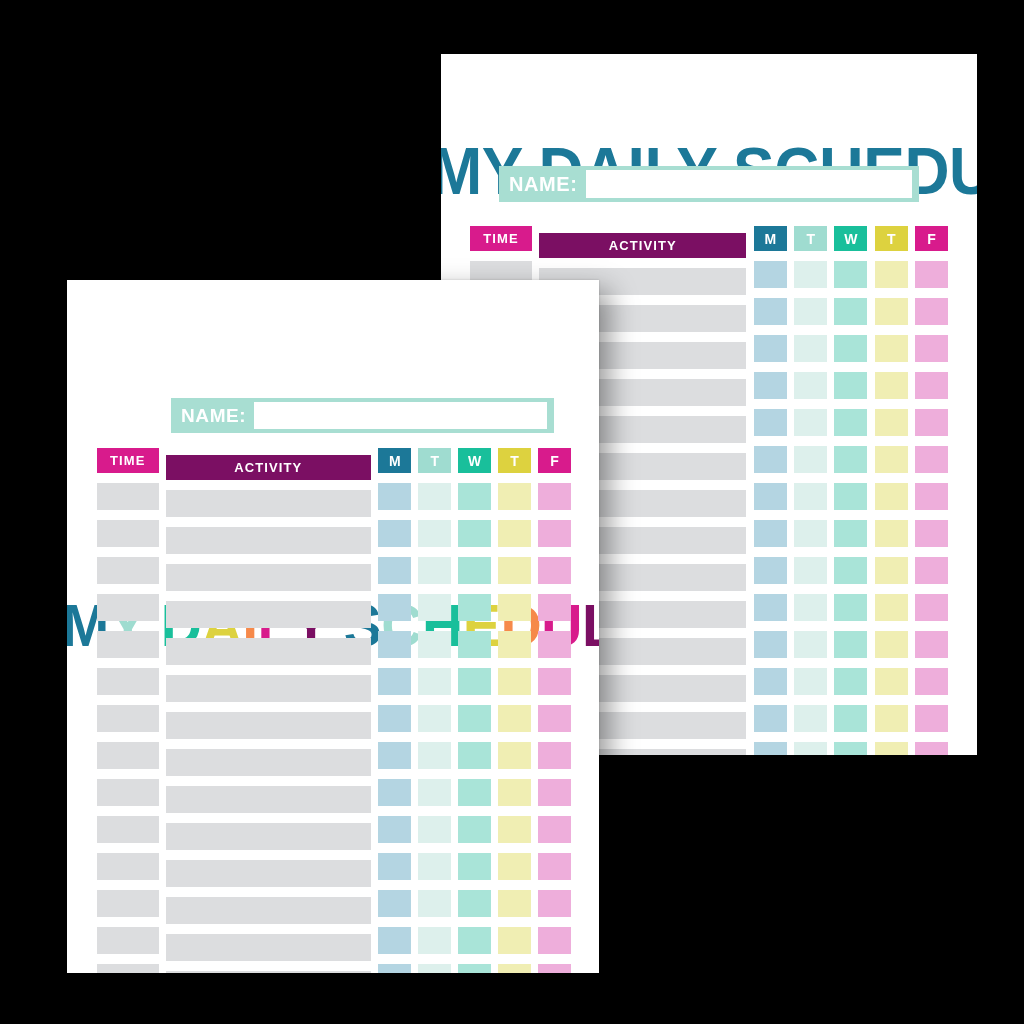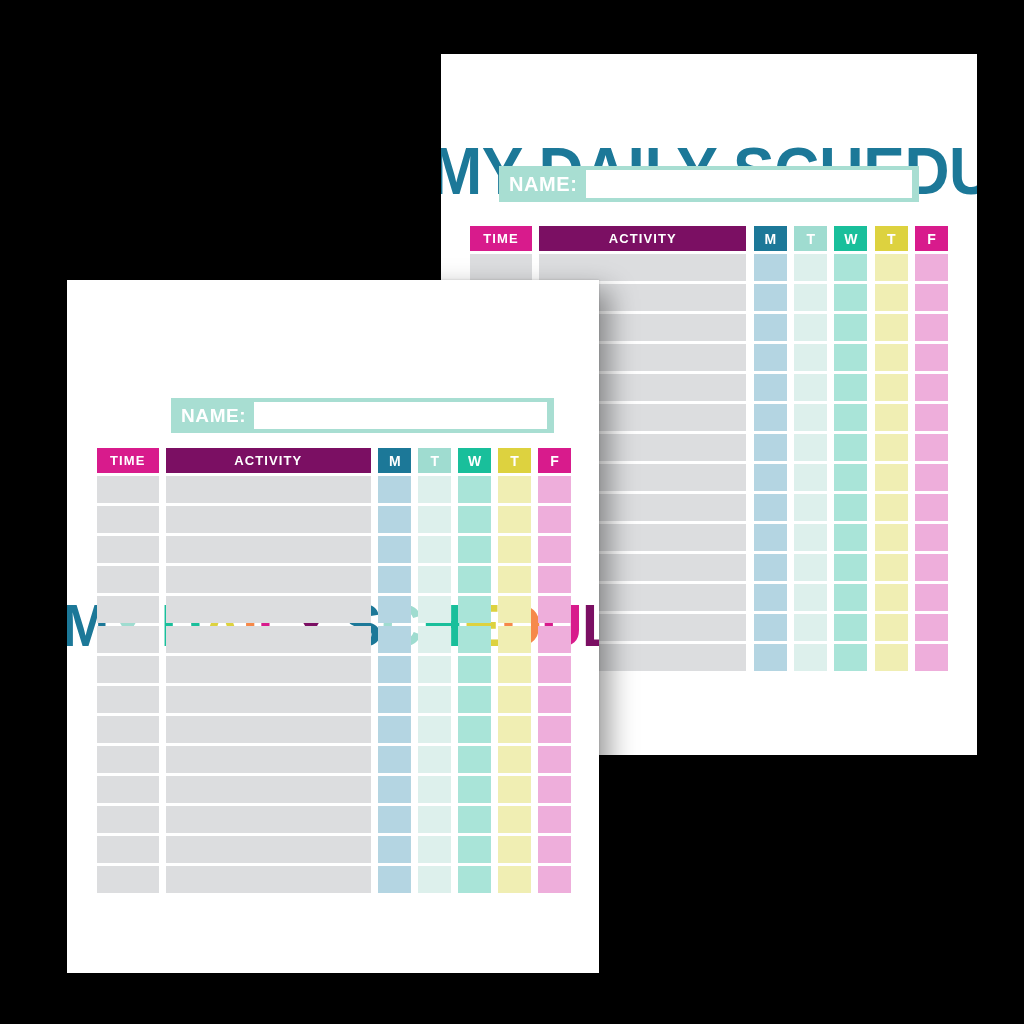--- a/index.html
+++ b/index.html
@@ -124,21 +124,21 @@
   .row {
     display: flex;
     width: 100%;
   }
   .row + .row { margin-top: 3px; }
 
   .cell { box-sizing: border-box; }
 
   
   .c-time     { width: 13.5%; margin-right: 1.5%; }
-  .c-activity { width: 45.0%; margin-right: 1.6%; }
+  .c-activity { width: 45.0%; margin-right: 1.6%; margin-top: 7px; }
   .c-day      { width: 7.2%;  margin-right: 1.5%; }
   .c-day.last { margin-right: 0; }
 
   .header-cell {
     height: 25px;
     display: flex;
     align-items: center;
     justify-content: center;
     color: #ffffff;
     font-weight: bold;

